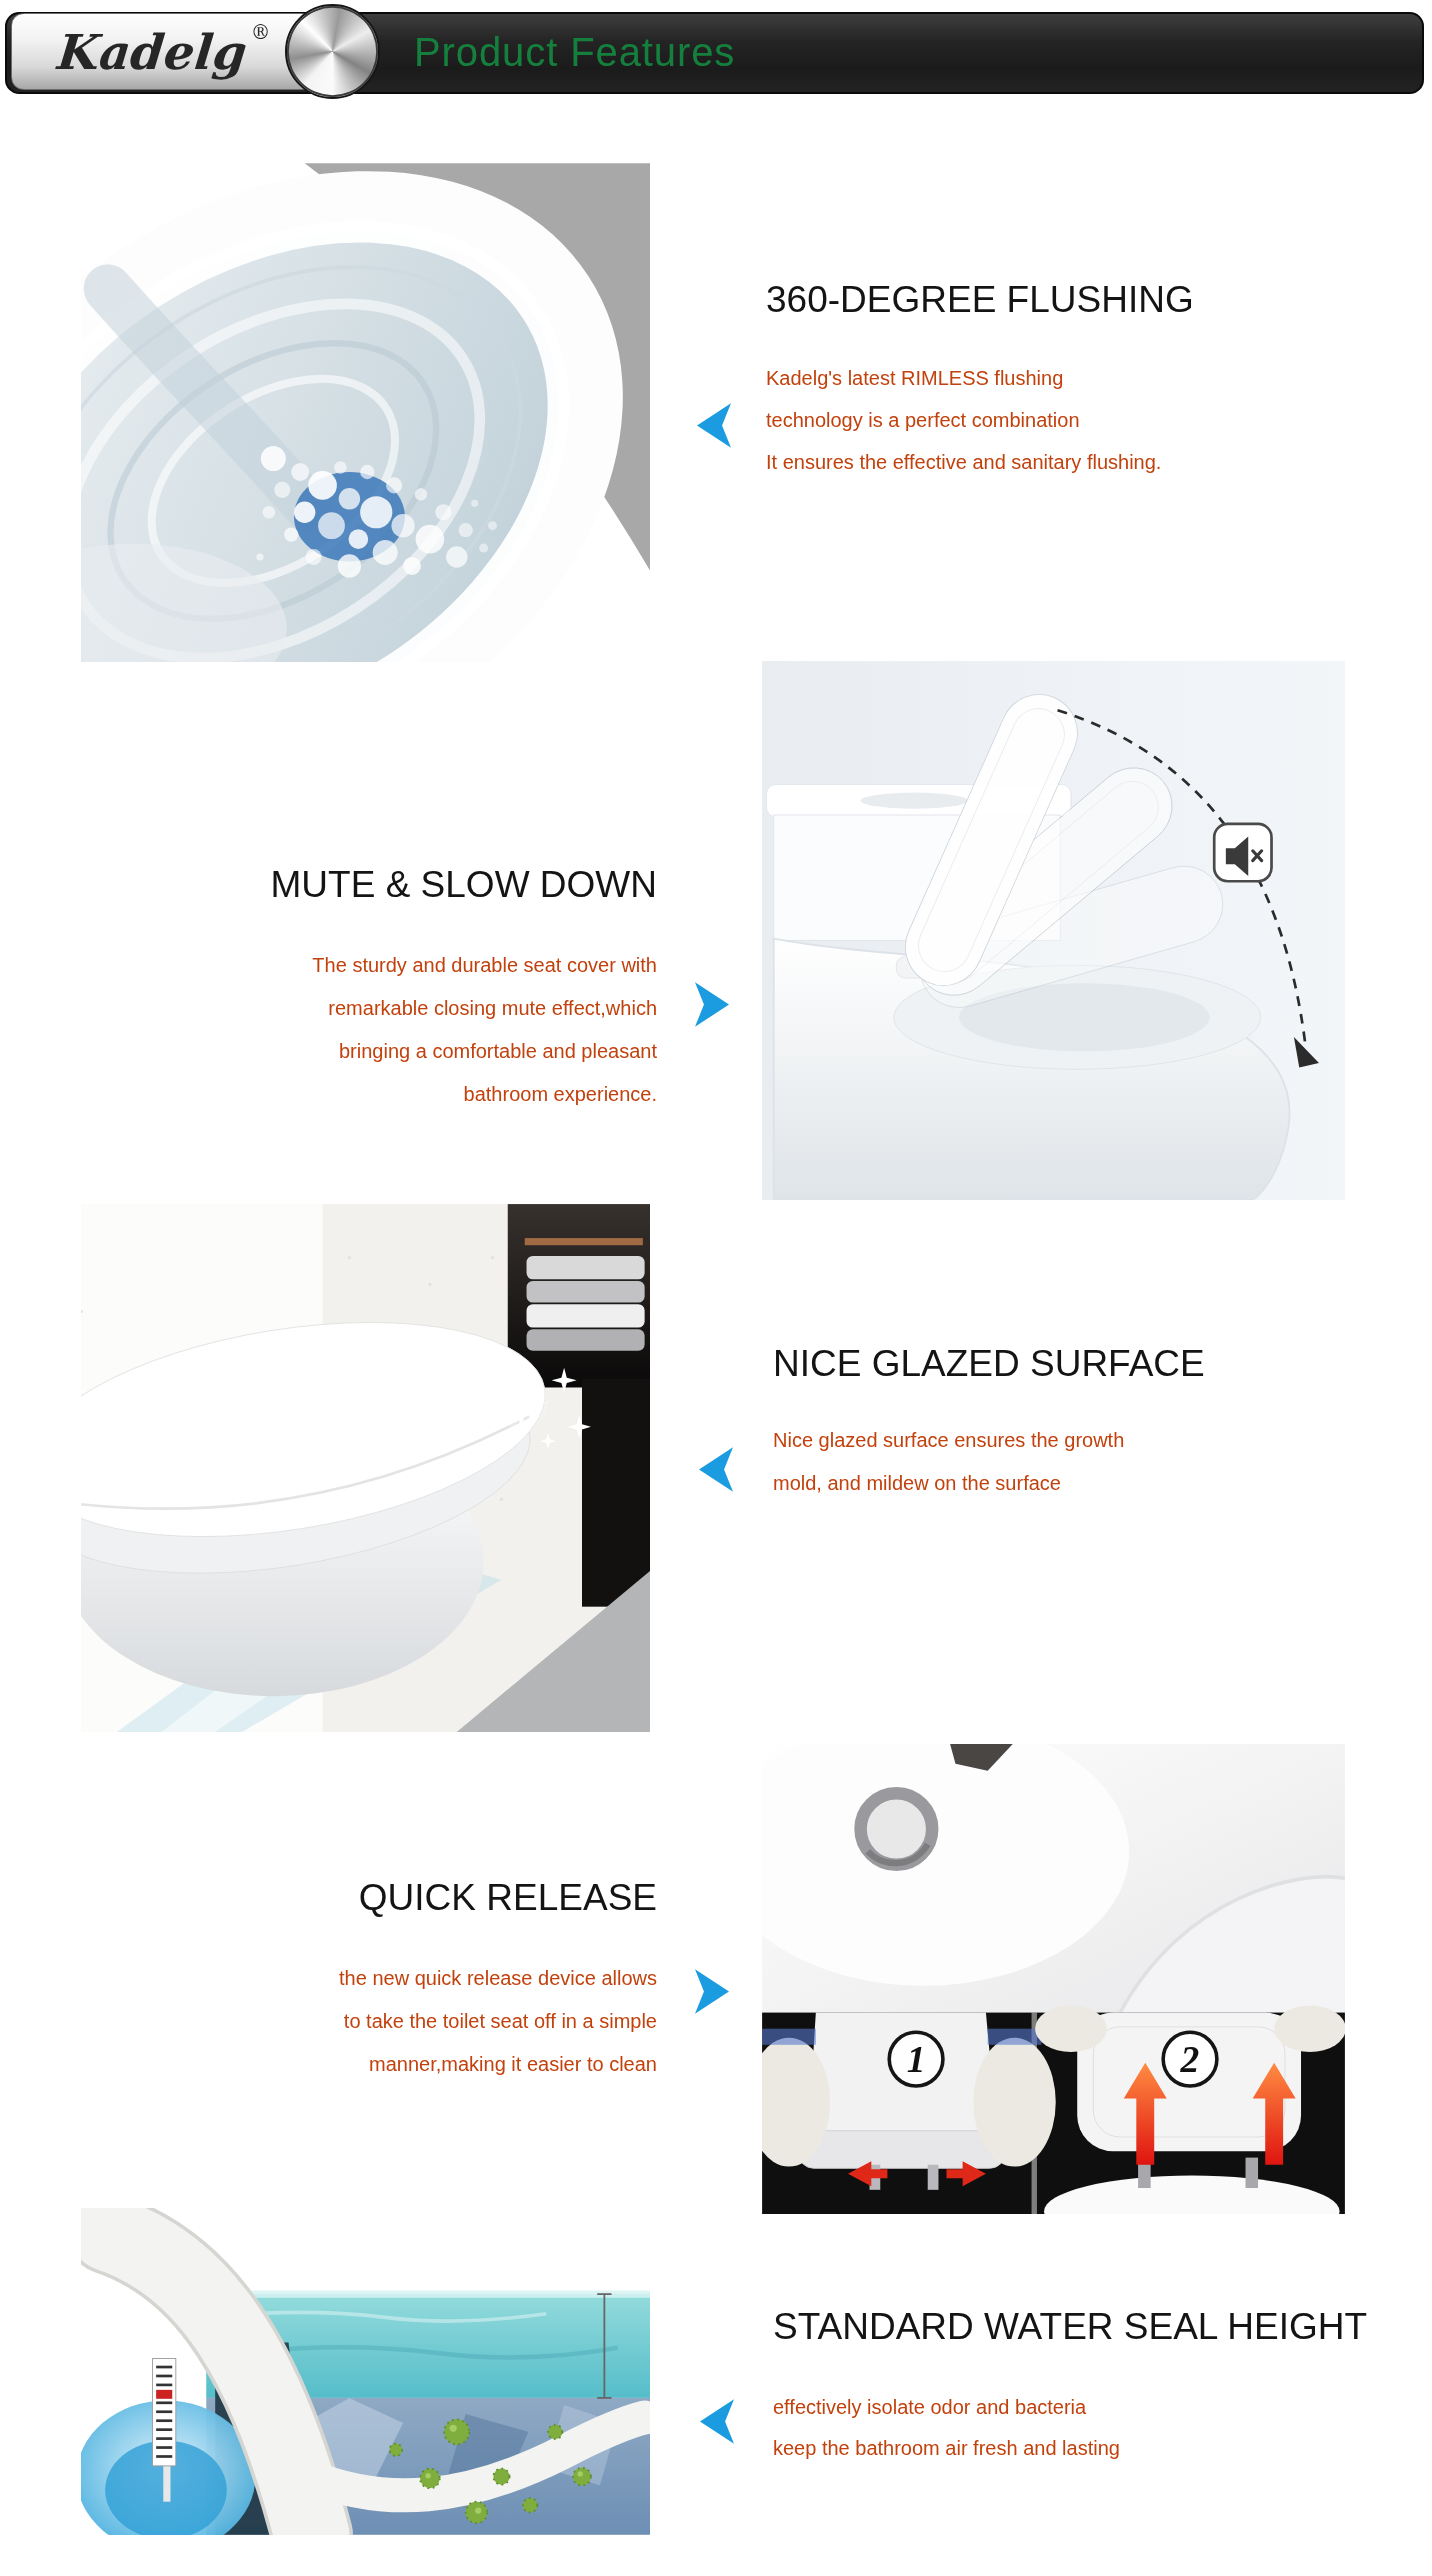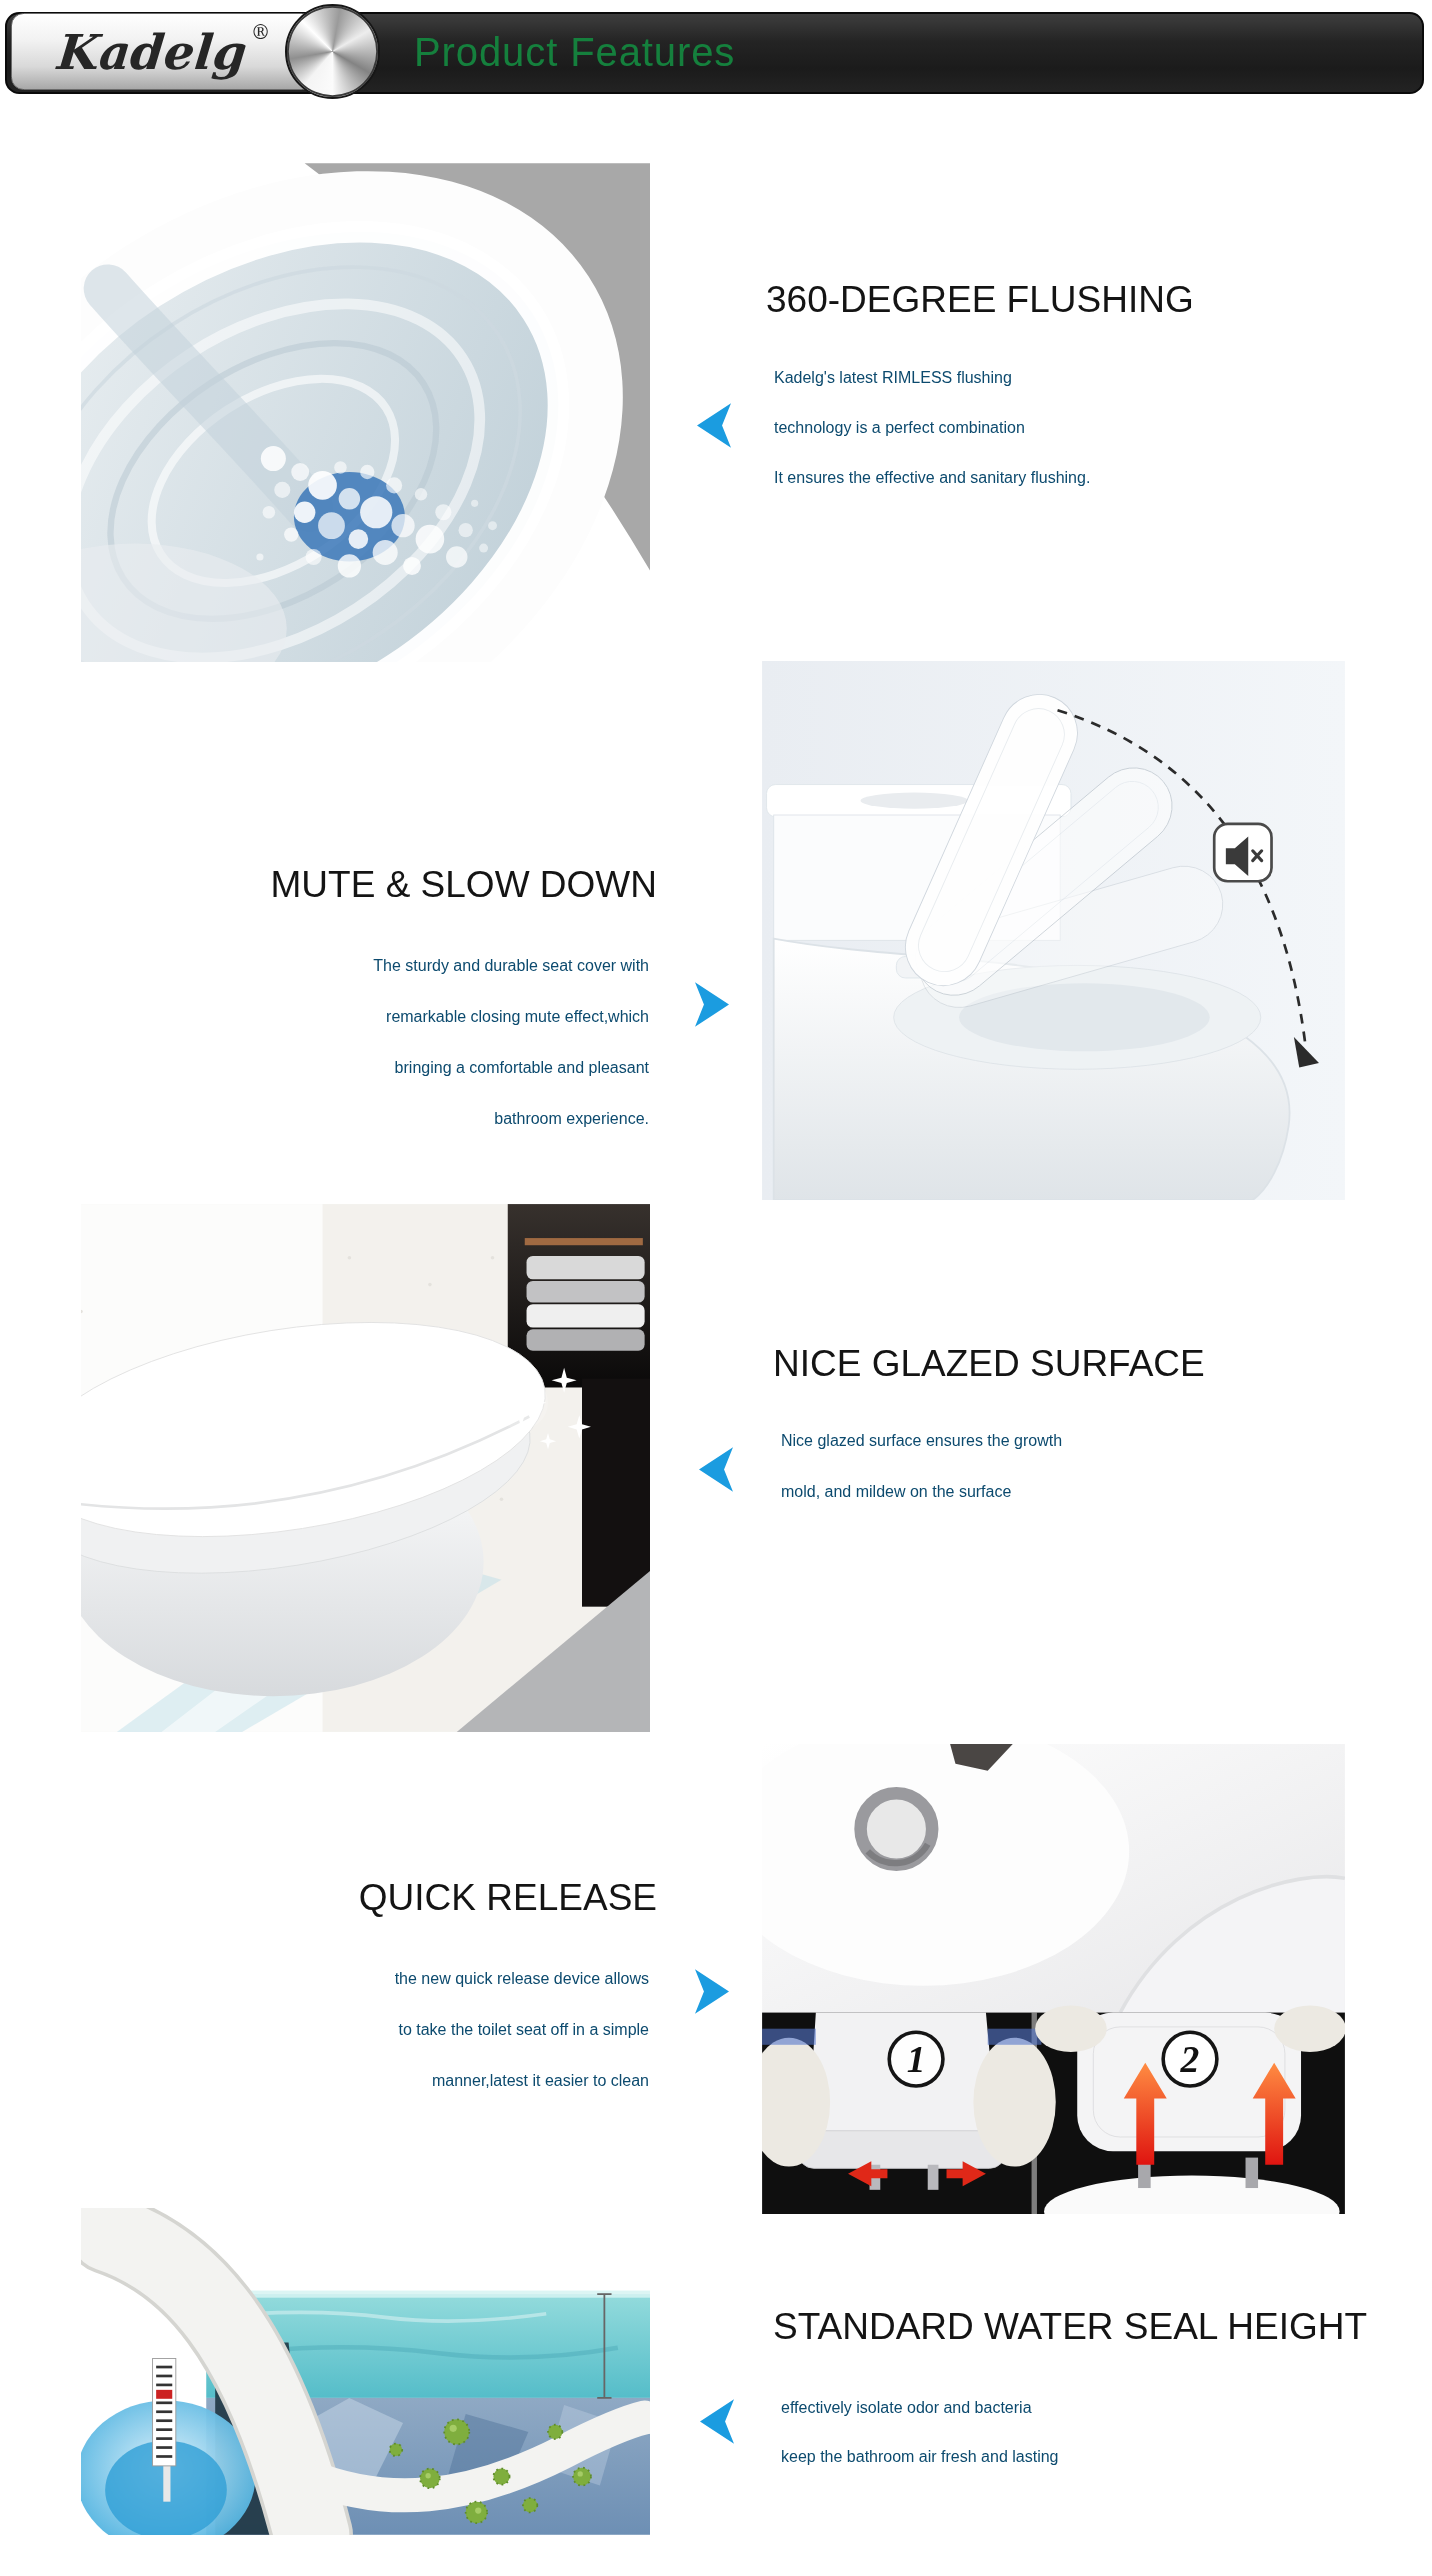--- a/index.html
+++ b/index.html
@@ -20,21 +20,21 @@
   .logo-reg{font-size:19.7px;color:#262626;vertical-align:super;position:relative;top:-19.7px;left:3.6px;
             font-family:"DejaVu Serif", serif;}
   .logo-disc{position:absolute;left:285px;top:3.6px;width:95px;height:95px;border-radius:50%;
              border:2.7px solid #161616;box-sizing:border-box;
              background:conic-gradient(from 220deg,#f4f4f4,#8f8f8f 40deg,#ffffff 95deg,#9a9a9a 150deg,
                         #ededed 200deg,#838383 260deg,#fbfbfb 320deg,#f4f4f4 360deg);
              box-shadow:0 0 0 1.8px #3a3a3a inset;}
   
   .tblock{position:absolute;}
   .tblock h2{margin:0;font-size:37px;font-weight:400;color:#141414;letter-spacing:0;white-space:nowrap;}
-  .tblock p{margin:8px;font-size:16px;color:#0c4a6e;white-space:nowrap;}
+  .tblock p{margin:0;font-size:20px;color:#c2410c;white-space:nowrap;}
   .t-left p, .t-left h2{text-align:left;}
   .t-right{text-align:right;}
   .body-lines{margin-top:0;}
   
   .ptr{position:absolute;width:34px;height:45px;}
   
   .fig{position:absolute;overflow:hidden;}
   .fig svg{display:block;}
 </style>
 </head>
@@ -254,21 +254,21 @@
       <p>Nice glazed surface ensures the growth</p>
       <p>mold, and mildew on the surface</p>
     </div>
   </div>
 
   <div class="tblock t-right" style="right:775px;top:1877px;">
     <h2>QUICK RELEASE</h2>
     <div class="body-lines" style="margin-top:38px;line-height:43px;">
       <p>the new quick release device  allows</p>
       <p>to take the toilet seat off in a simple</p>
-      <p>manner,latest it easier to clean</p>
+      <p>manner,making it easier to clean</p>
     </div>
   </div>
 
   <div class="ptr" style="left:695px;top:1969px;">
     <svg width="34" height="45" viewBox="0 0 38 50">
         <polygon points="38,25 0,0 10,25 0,50" fill="#1b9ce0"></polygon>
       </svg>
   </div>
 
   <div class="fig" style="left:762px;top:1744px;width:583px;height:470px;">

